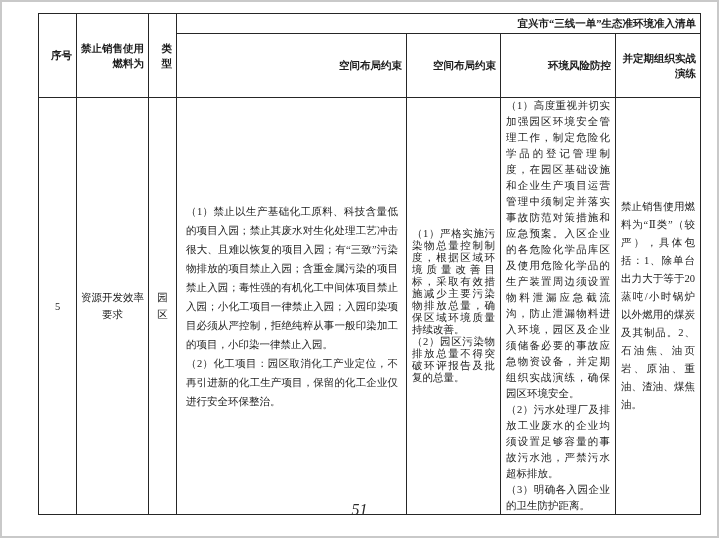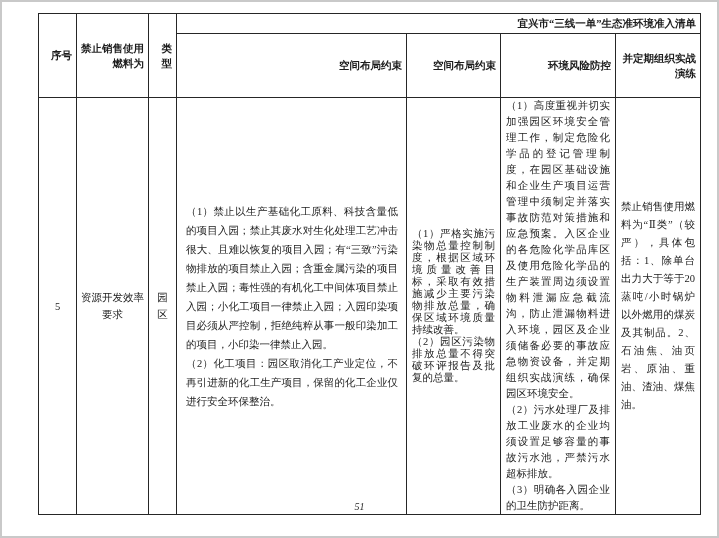--- a/index.html
+++ b/index.html
@@ -53,21 +53,21 @@
   td.c-spatial   { line-height: 19px; padding: 0 8px 0 9px; }
   td.c-pollutant { line-height: 12px; padding: 0 5px; }
   td.c-risk      { line-height: 16px; padding: 0 5px; vertical-align: middle; }
   td.c-resource  { line-height: 18px; padding: 0 5px; }
   .page-number {
     position: absolute;
     left: 0;
     top: 499px;
     width: 100%;
     text-align: center;
-    font-size: 10px;
+    font-size: 16px;
     color: #2a2a2a;
     font-style: italic;
   }
 </style>
 </head>
 <body>
 
 <table class="access-table">
   <colgroup>
     <col style="width:38px">

